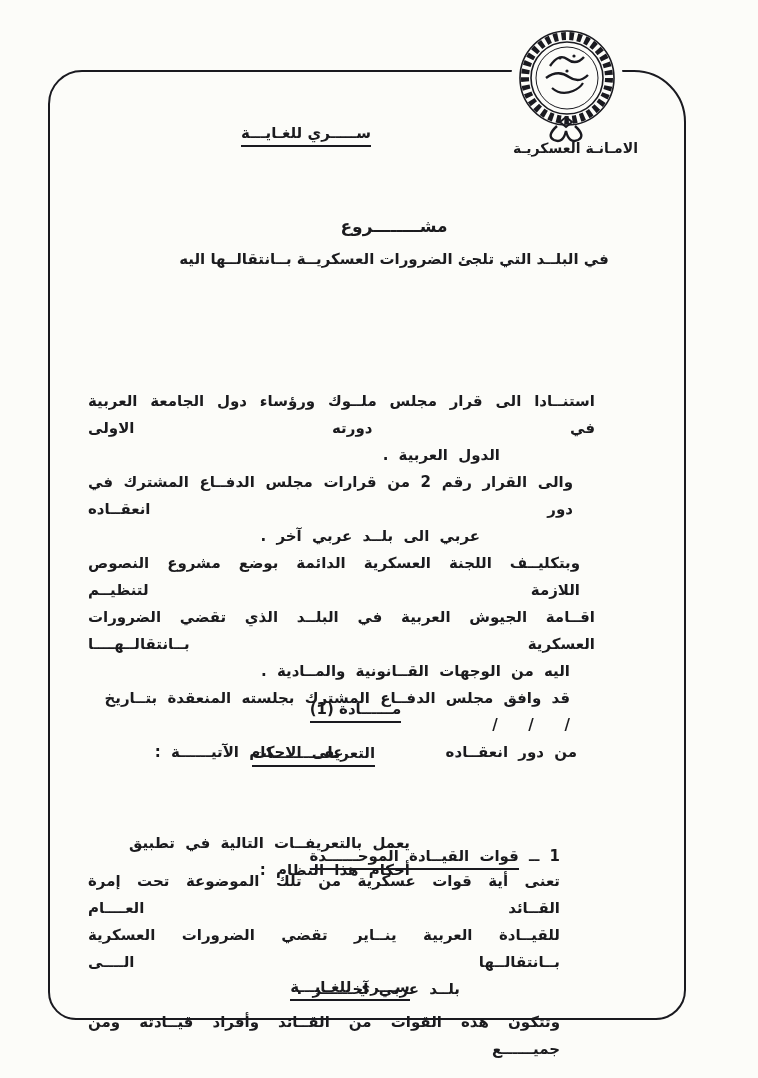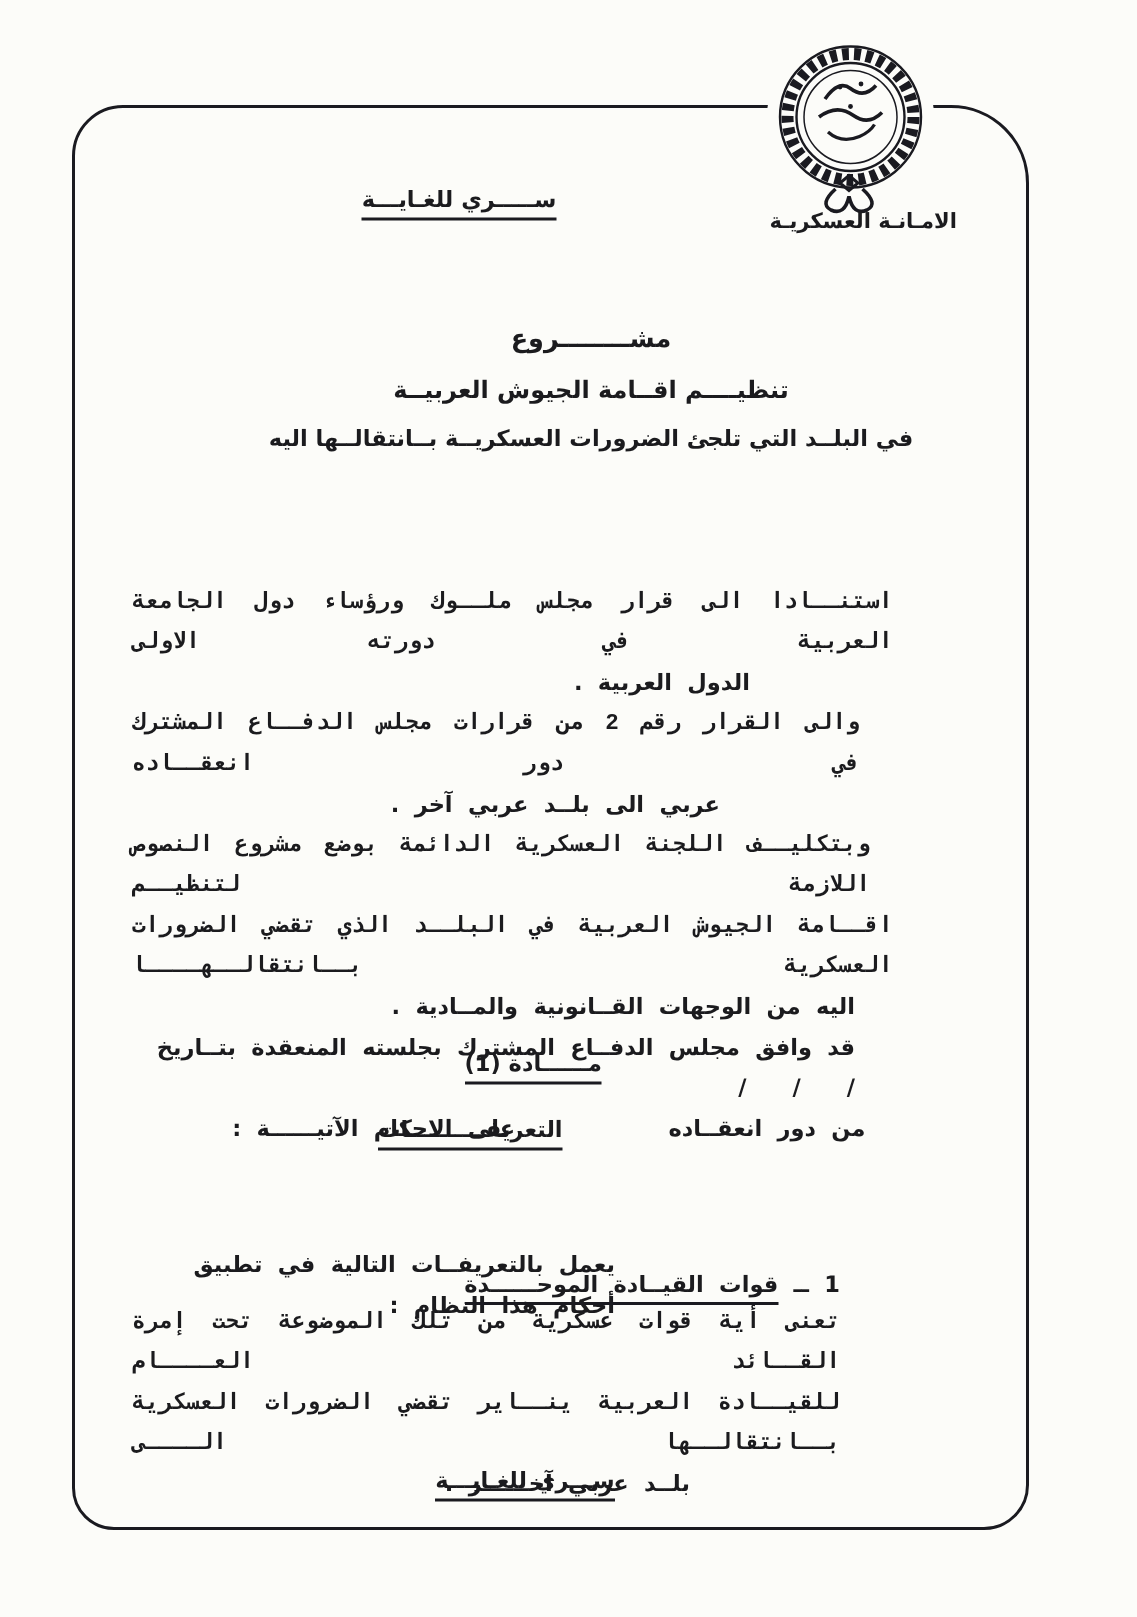--- a/index.html
+++ b/index.html
@@ -25,21 +25,21 @@
   .secretariat { left:503px; top:140px; width:145px; font-size:14px; text-align:center; }
 
   .title-block { left:124px; top:216px; width:540px; }
   .title-l1 { font-size:17px; margin-bottom:14px; }
   .title-l2 { font-size:16px; margin-bottom:14px; }
   .title-l3 { font-size:15px; }
 
   .body-col { left:88px; top:388px; width:507px; font-size:15px; }
   .body-col p { margin:0; }
   .line { direction:rtl; line-height:27px; word-spacing:5px; text-align:right; }
-  .fill { text-align:justify; text-align-last:justify;font-family:Liberation Mono, monospace; }
+  .fill { text-align:justify; text-align-last:justify; }
   .gap2 { margin-top:8px; }
   .gap3 { margin-top:7px; }
   .gap4 { margin-top:4px; }
   .ind-22 { padding-right:22px; }
   .ind-15 { padding-right:15px; }
   .mr-18  { margin-right:18px; }
   .mr-25  { margin-right:25px; }
   .mr-95  { margin-right:95px; }
   .mr-100 { margin-right:100px; }
   .mr-115 { margin-right:115px; }
@@ -80,21 +80,20 @@
       <circle cx="59" cy="49" r="1.6" fill="#1a1a20"></circle>
       <path d="M49 104 q-11 10 -3 14 q9 4 12 -9 q3 13 12 9 q8 -4 -3 -14" fill="none" stroke="#1a1a20" stroke-width="2.4"></path>
       <path d="M52 100 l6 5 l6 -5 l-6 -5 z" fill="none" stroke="#1a1a20" stroke-width="2"></path>
     </svg>
   </div>
 
   <div class="abs secretariat rtl">الامـانـة العسكريـة</div>
 
   <div class="abs title-block center rtl">
     <div class="title-l1">مشــــــــروع</div>
-    <div class="title-l2">تنظيــــم اقــامة الجيوش العربيــة</div>
     <div class="title-l3">في البلــد التي تلجئ الضرورات العسكريــة بــانتقالــها اليه</div>
   </div>
 
   <div class="abs body-col">
     <p>
       <span class="line fill" style="display:block">استنــادا الى قرار مجلس ملــوك ورؤساء دول الجامعة العربية في دورته الاولى</span>
       <span class="line mr-95" style="display:block">الدول العربية .</span>
     </p>
     <p class="gap2">
       <span class="line fill ind-22" style="display:block">والى القرار رقم 2 من قرارات مجلس الدفــاع المشترك في دور انعقــاده</span>
@@ -124,19 +123,20 @@
   </div>
 
   <div class="abs item-heading">
     <span class="line" style="display:block"><span>1 ــ</span>&nbsp;<span class="u">قوات القيــادة الموحــــــدة</span></span>
   </div>
 
   <div class="abs item-body">
     <span class="line fill" style="display:block">تعنى أية قوات عسكرية من تلك الموضوعة تحت إمرة القــائد العــــام</span>
     <span class="line fill" style="display:block">للقيــادة العربية ينــاير تقضي الضرورات العسكرية بــانتقالــها الــــى</span>
     <span class="line mr-100" style="display:block">بلــد عربي آخــــــر .</span>
+    <span class="line fill item-cont" style="display:block">وتتكون هذه القوات من القــائد وأفراد قيــادته ومن جميــــــع</span>
   </div>
 
   <div class="abs cls-bottom center rtl">
     <span class="u">ســـري للغـايـــة</span>
   </div>
 
 </div>
 
 </body></html>

